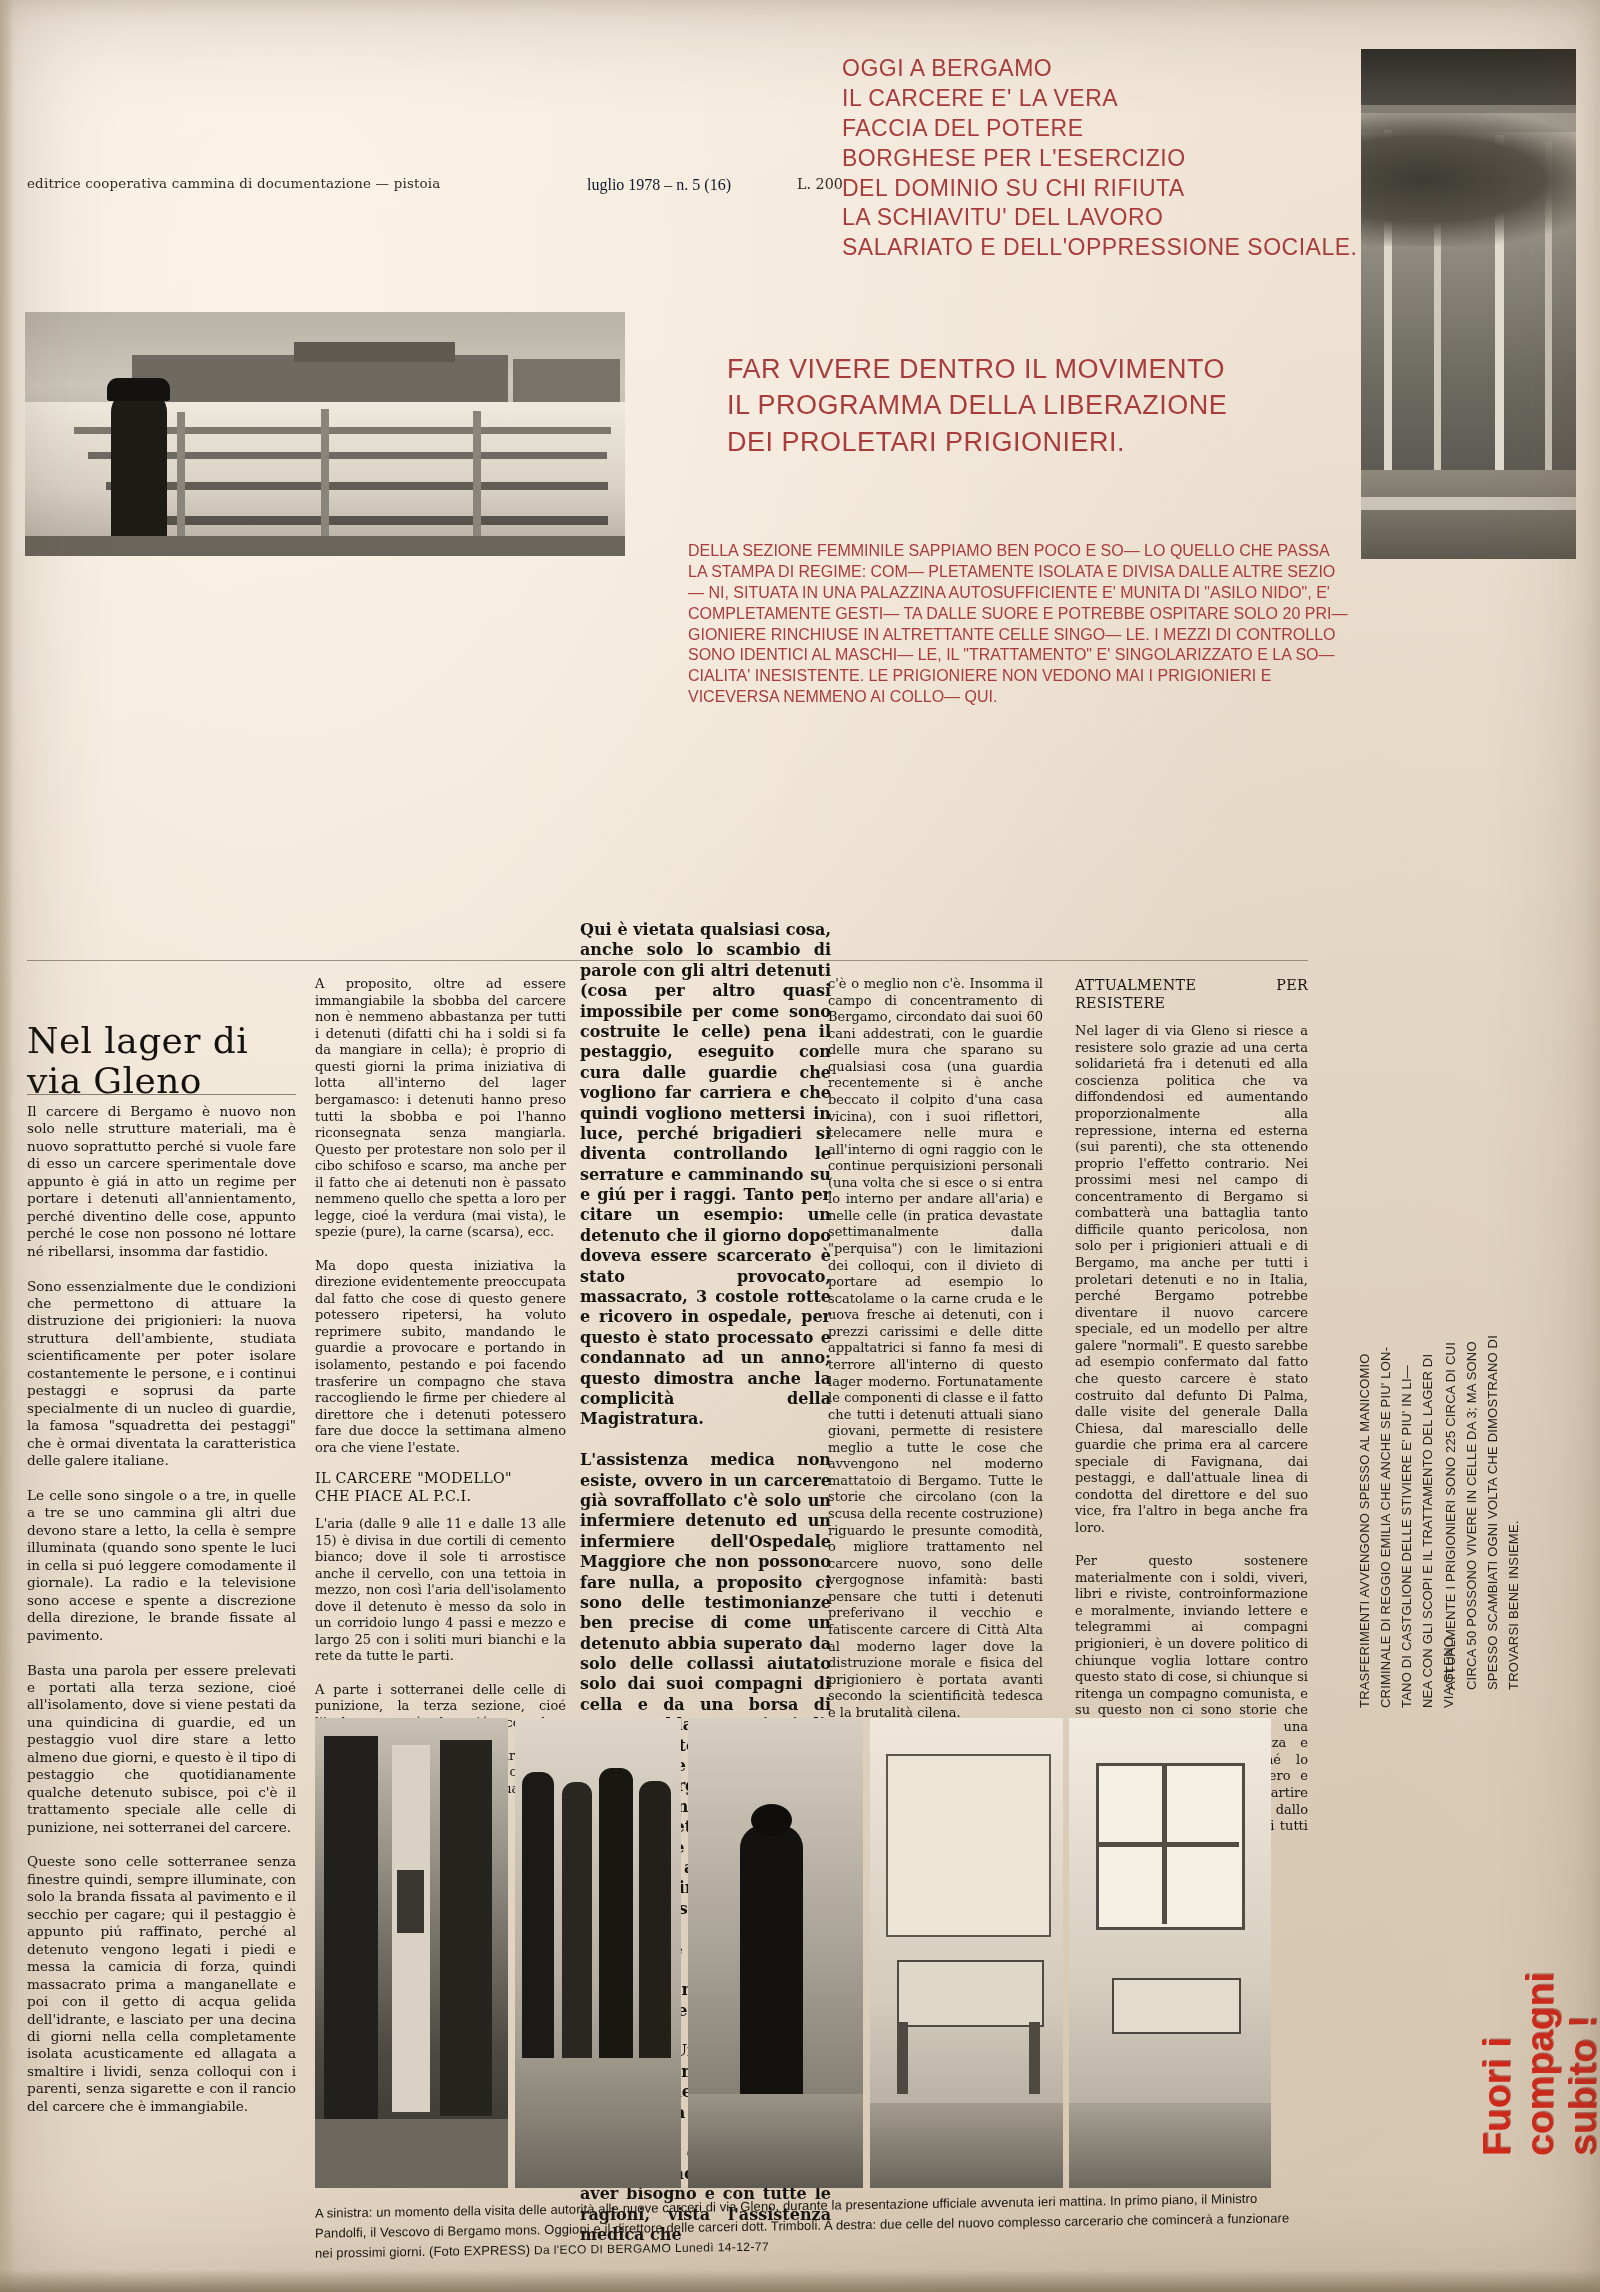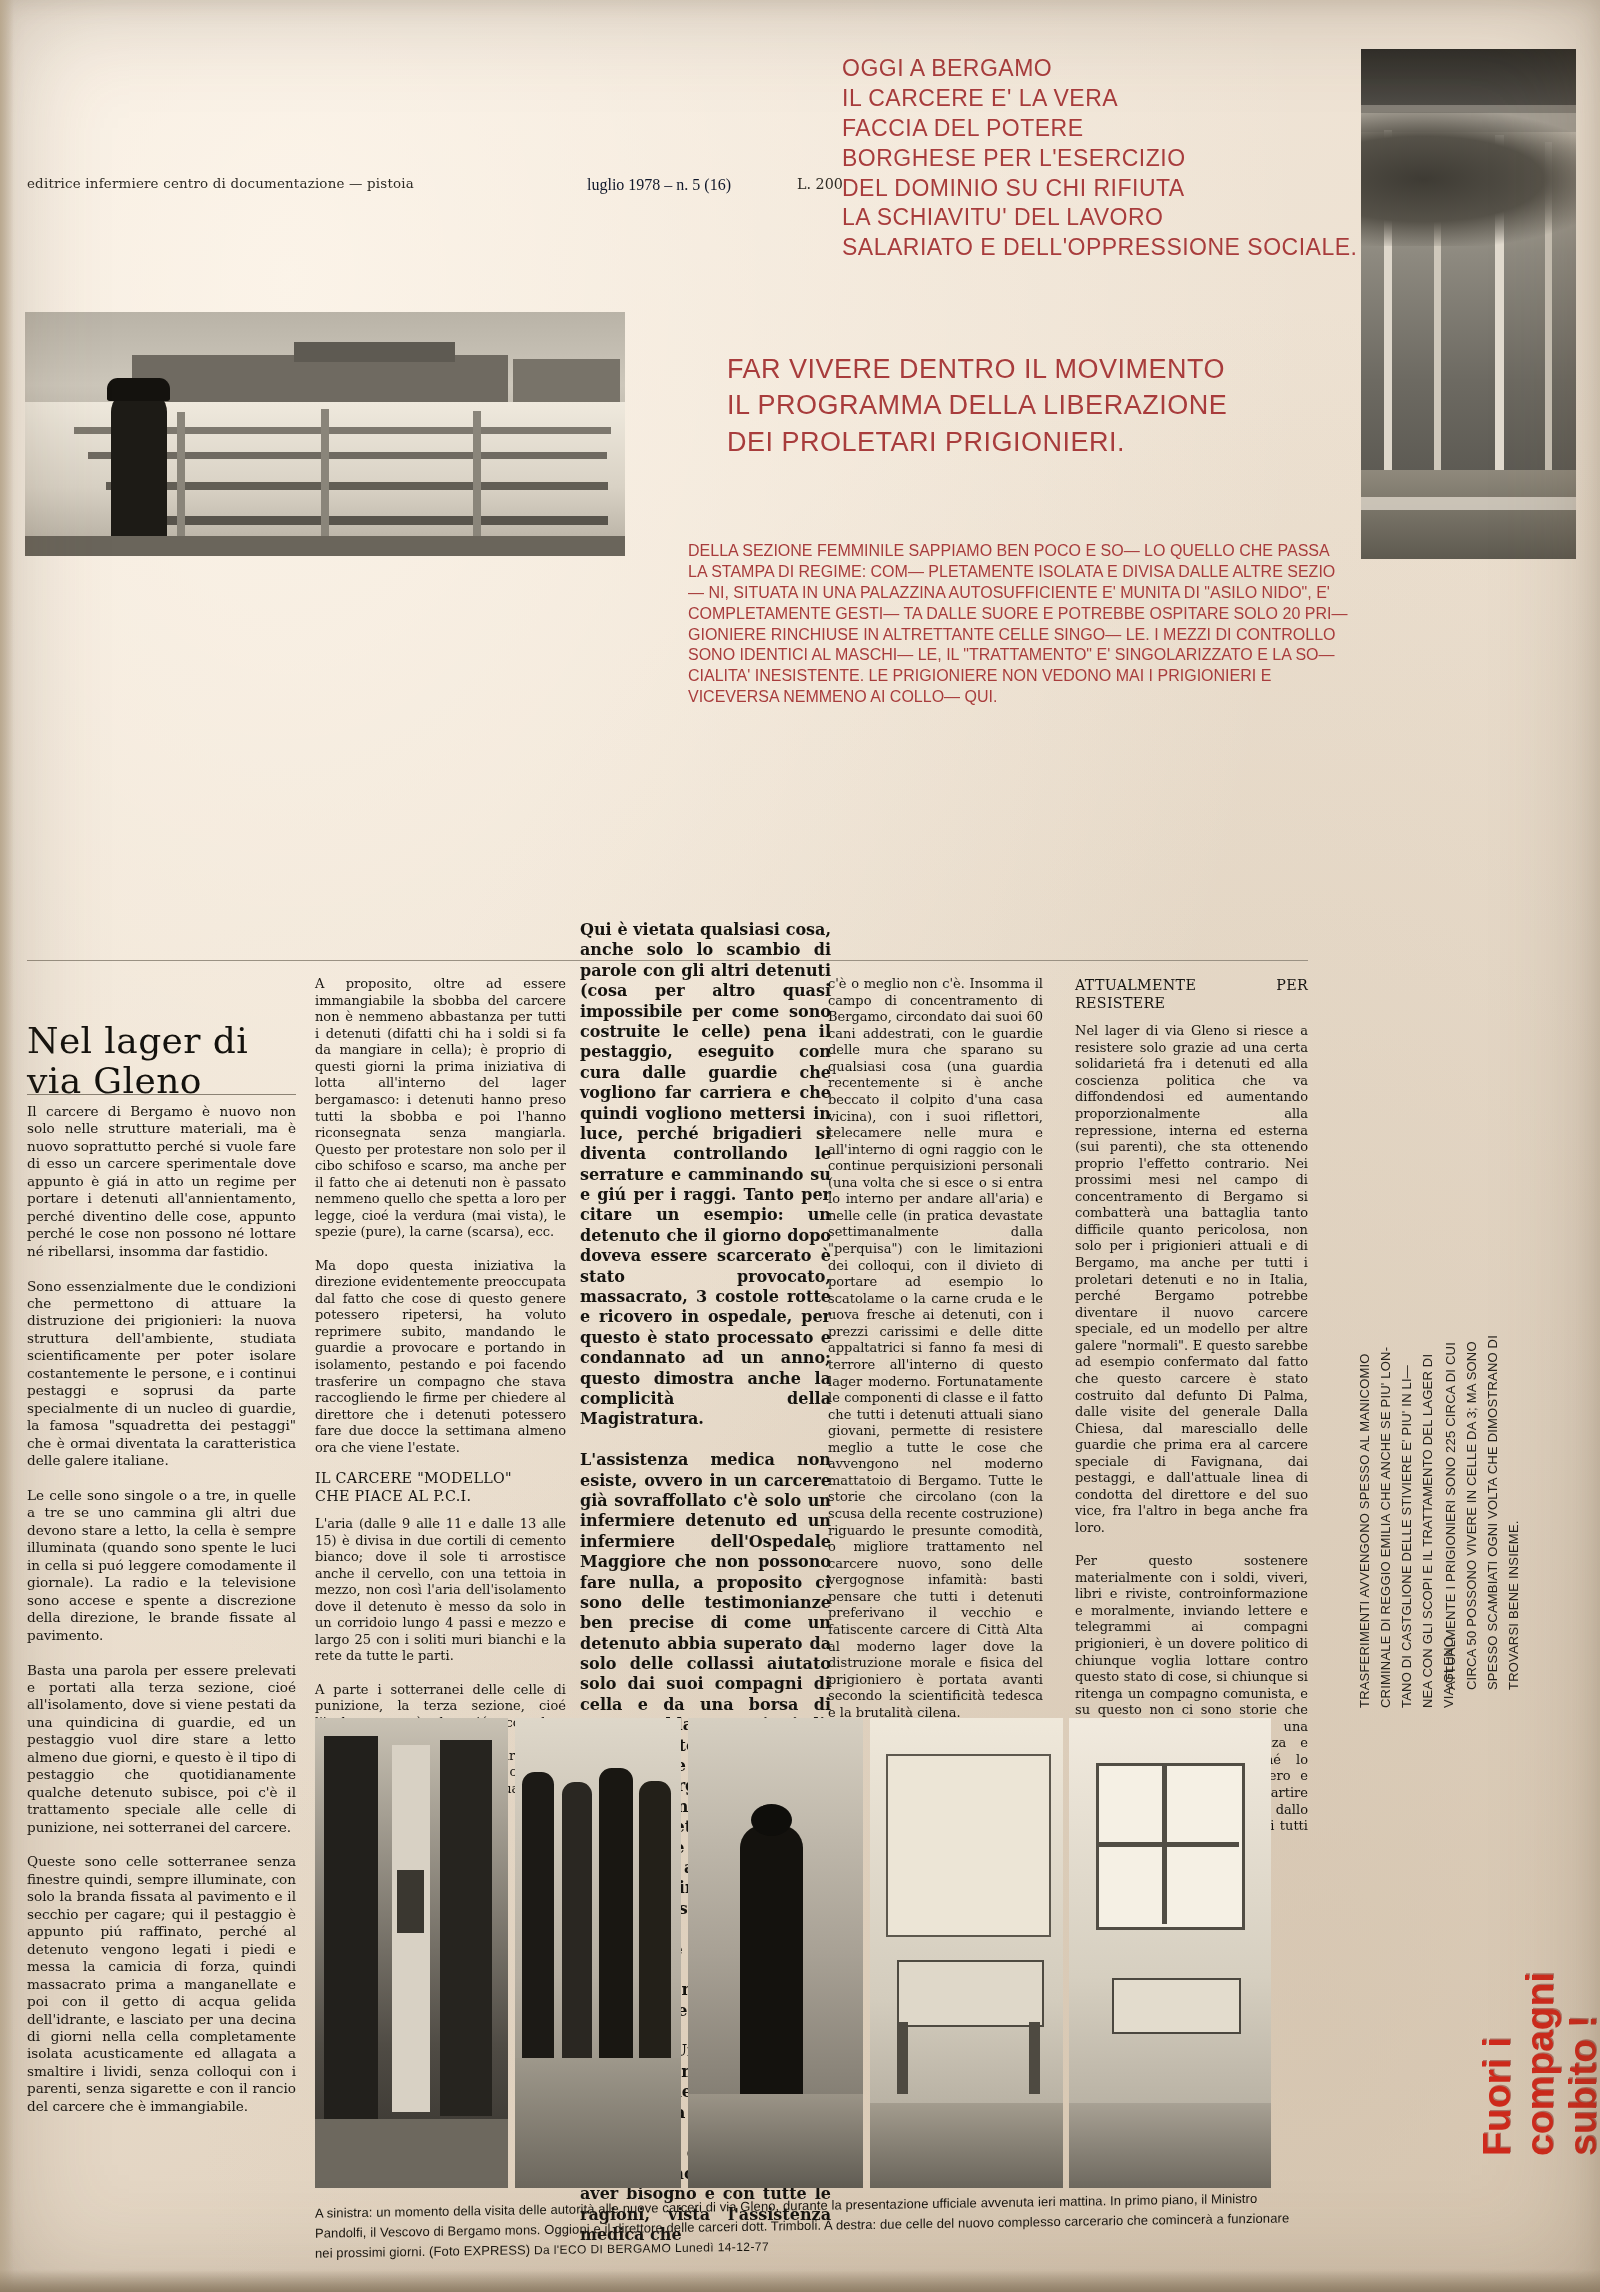--- a/index.html
+++ b/index.html
@@ -204,21 +204,21 @@
   .nosel{user-select:none;}
 </style>
 </head>
 <body>
 
 <div id="page">
 
   <div id="paper-grain"></div>
 
 
-  <div id="sub-left" class="nosel">editrice infermiere centro di documentazione — pistoia</div>
+  <div id="sub-left" class="nosel">editrice cooperativa cammina di documentazione — pistoia</div>
   <div id="sub-right" class="nosel">luglio 1978 – n. 5 (16)</div>
   <div id="sub-price" class="nosel">L. 200</div>
 
   <div id="deck" class="redhead nosel" style="white-space:pre-line;">FAR VIVERE DENTRO IL MOVIMENTO
 IL PROGRAMMA DELLA LIBERAZIONE
 DEI PROLETARI PRIGIONIERI.</div>
 
   <div id="kicker" class="redhead nosel" style="white-space:pre-line;">OGGI A BERGAMO
 IL CARCERE E' LA VERA
 FACCIA DEL POTERE

